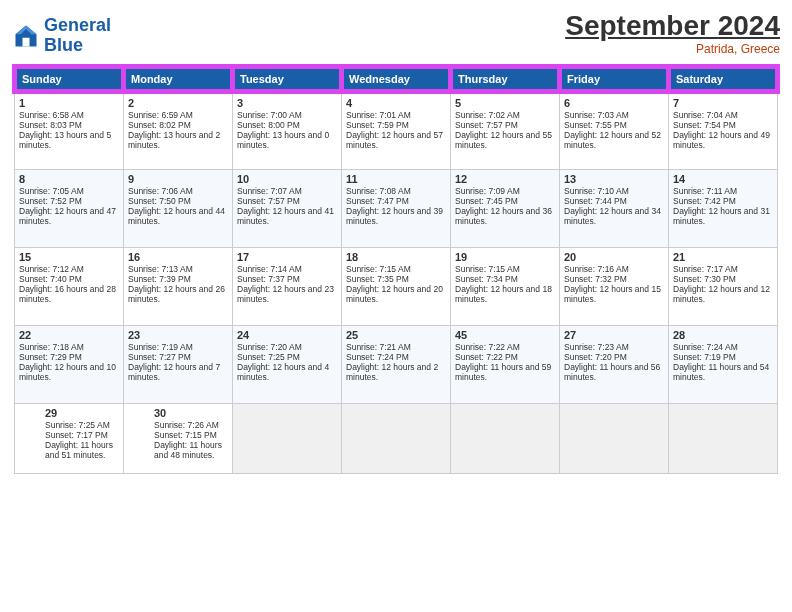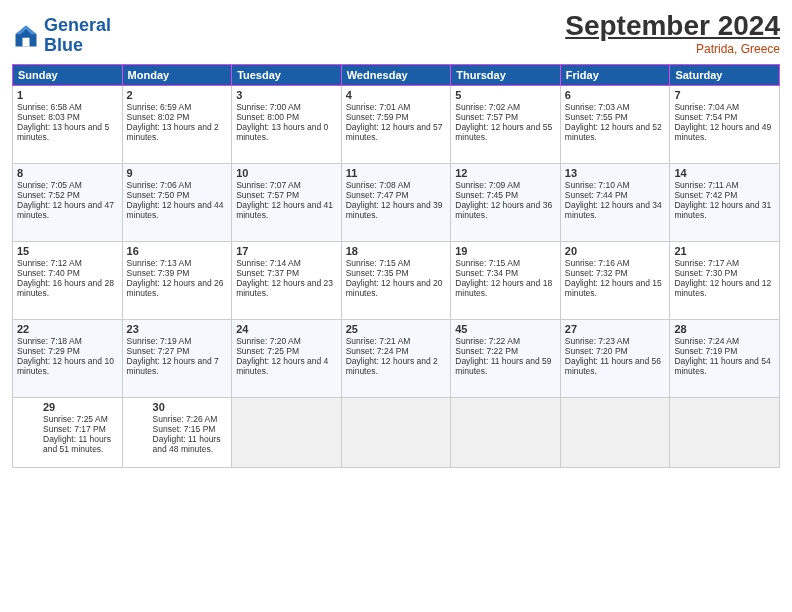--- a/index.html
+++ b/index.html
@@ -58,21 +58,21 @@
       border-collapse: collapse;
       table-layout: fixed;
     }
     .calendar th {
       background: #1a5ea8;
       color: #fff;
       font-size: 11px;
       font-weight: bold;
       padding: 4px 5px;
       text-align: left;
-      border: 1px solid #d946ef;
+      border: 5px solid #d946ef;
     }
     .calendar td {
       vertical-align: top;
       border: 1px solid #ccc;
       padding: 3px 4px;
       font-size: 8.5px;
       color: #333;
       height: 78px;
       background: #fff;
     }

